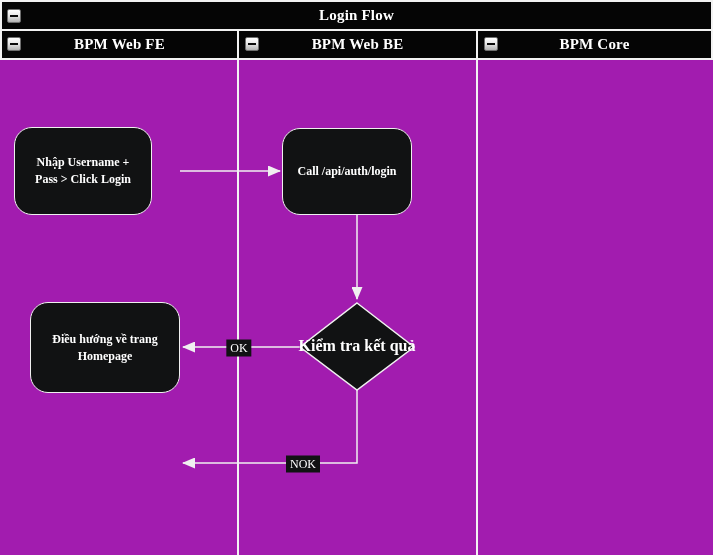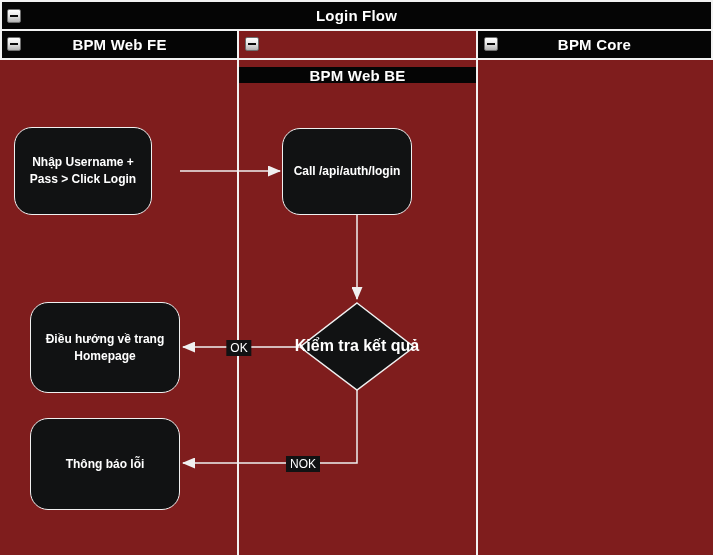--- a/index.html
+++ b/index.html
@@ -1,18 +1,18 @@
 <!DOCTYPE html>
 <html><head>
 <meta charset="utf-8">
 <style>
   html,body{margin:0;padding:0;background:#111213;}
   .diagram{
-    position:relative;width:713px;height:555px;background:#7f1d1d;
-    font-family:Liberation Sans, sans-serif;overflow:hidden;
+    position:relative;width:713px;height:555px;background:#a21caf;
+    font-family:Liberation Serif, serif;overflow:hidden;
   }
   .hline,.vline{position:absolute;background:#f2f2f2;}
   .bar{position:absolute;background:#050505;display:flex;align-items:center;justify-content:center;}
   .bar-label{color:#ffffff;font-weight:700;font-size:15px;letter-spacing:.2px;}
   .collapse-btn{
     position:absolute;width:14px;height:14px;box-sizing:border-box;
     background:linear-gradient(180deg,#ffffff 0%,#e9e9e9 45%,#b3b3b3 100%);
     border:1px solid #6e6e6e;border-radius:2px;
     display:flex;align-items:center;justify-content:center;
   }
@@ -46,21 +46,21 @@
   <div class="bar" style="left:2px;top:2px;width:709px;height:27px;">
     <span class="bar-label">Login Flow</span>
   </div>
   <span class="collapse-btn" style="left:7px;top:9px;">
       <span class="minus-glyph"></span>
     </span>
 
   <div class="bar" style="left:2px;top:31px;width:235px;height:27px;">
     <span class="bar-label">BPM Web FE</span>
   </div>
-  <div class="bar" style="left:239px;top:31px;width:237px;height:16px;margin-top:36px;">
+  <div class="bar" style="left:239px;top:31px;width:237px;height:27px;">
     <span class="bar-label">BPM Web BE</span>
   </div>
   <div class="bar" style="left:478px;top:31px;width:233px;height:27px;">
     <span class="bar-label">BPM Core</span>
   </div>
   <span class="collapse-btn" style="left:7px;top:37px;">
       <span class="minus-glyph"></span>
     </span>
   <span class="collapse-btn" style="left:245px;top:37px;">
       <span class="minus-glyph"></span>
@@ -87,22 +87,19 @@
 
   <div class="node" style="left:14px;top:127px;width:138px;height:88px;">
     <span>Nhập Username + Pass &gt; Click Login</span>
   </div>
   <div class="node" style="left:282px;top:128px;width:130px;height:87px;text-align:right;">
     <span>Call /api/auth/login</span>
   </div>
   <div class="node" style="left:30px;top:302px;width:150px;height:91px;">
     <span>Điều hướng về trang Homepage</span>
   </div>
-  <div class="node" style="left:30px;top:418px;width:150px;height:92px;">
-    <span>Thông báo lỗi</span>
-  </div>
 
   <div class="diamond-label">Kiểm tra kết quả</div>
 
   <span class="edge-label" style="left:239px;top:348px;">OK</span>
   <span class="edge-label" style="left:303px;top:464px;">NOK</span>
 
 </div>
 
 </body></html>

